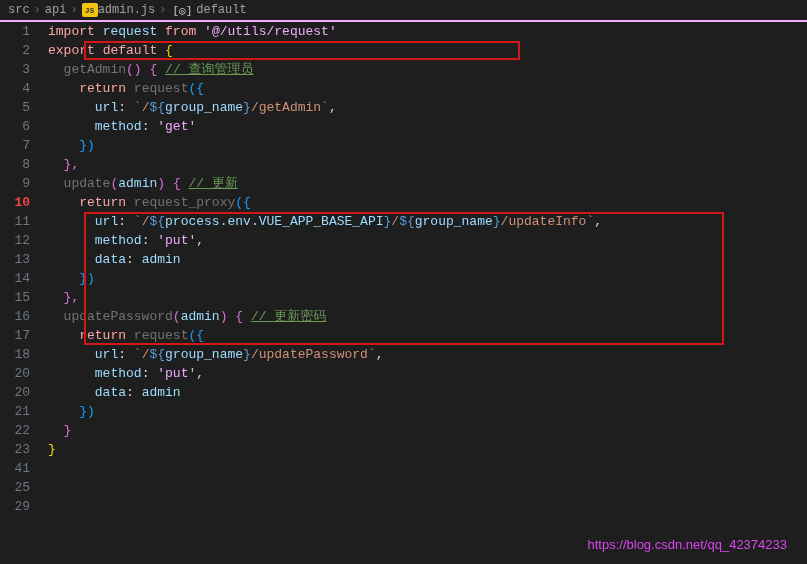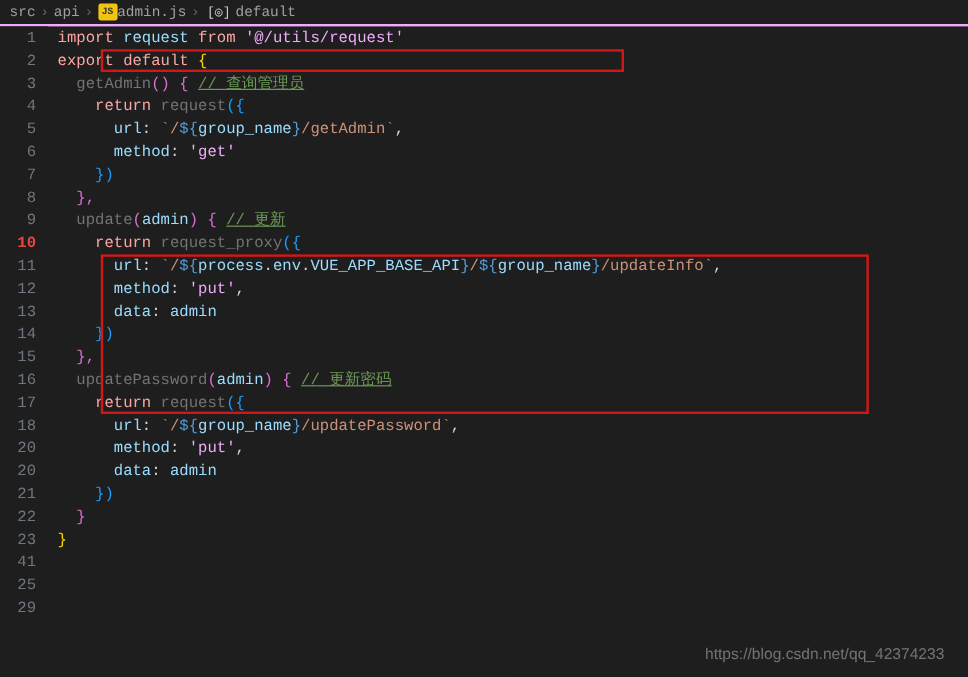--- a/index.html
+++ b/index.html
@@ -89,21 +89,21 @@
     top: 190px;
     width: 640px;
     height: 133px;
     pointer-events: none;
     z-index: 5;
   }
   .watermark {
     position: absolute;
     bottom: 12px;
     right: 20px;
-    color: #737373;
+    color: #d946ef;
     font-size: 13px;
     font-family: Arial, sans-serif;
   }
   
   .kw   { color: #fca5a5; }  
   .str  { color: #f0abfc; }  
   .ident{ color: #9cdcfe; }  
   .func { color: #737373; }  
   .cmt  { color: #6a9955; text-decoration: underline; }  
   .punc { color: #d4d4d4; }  

